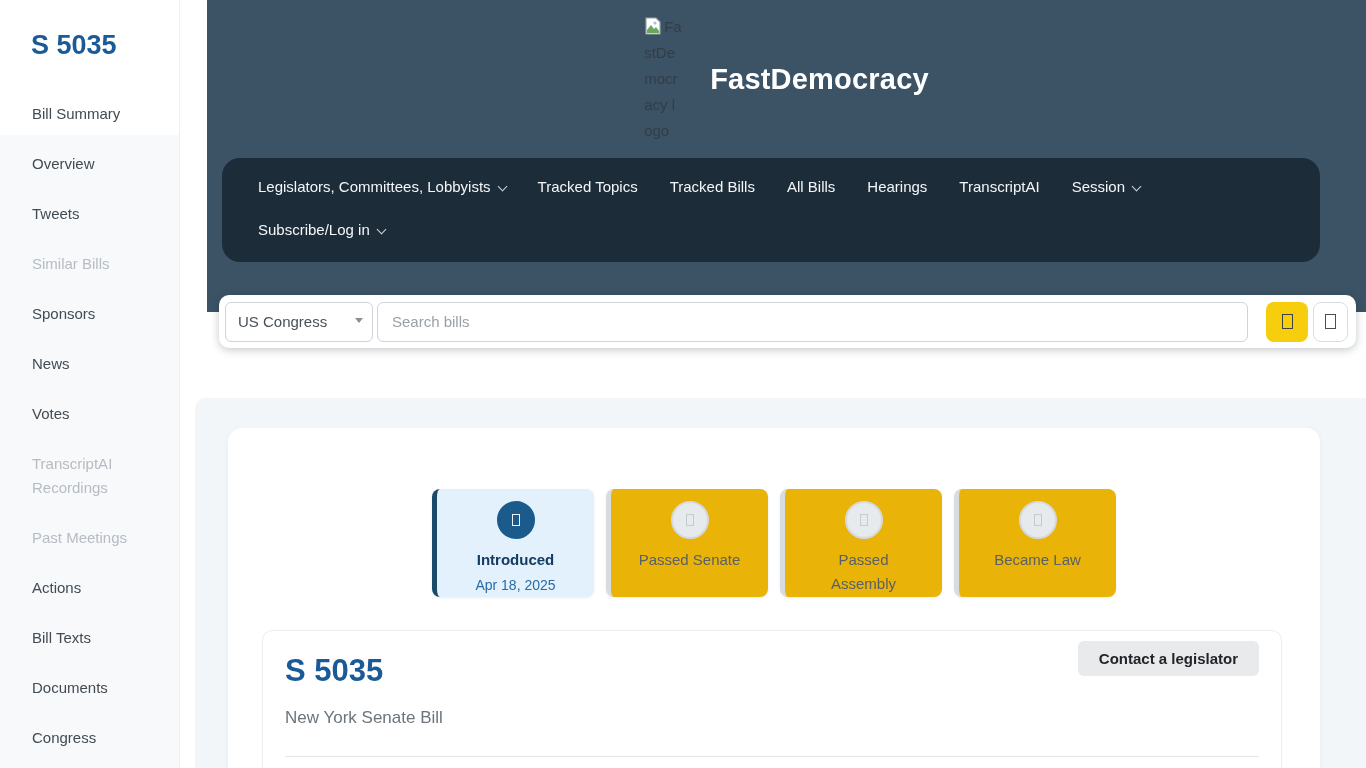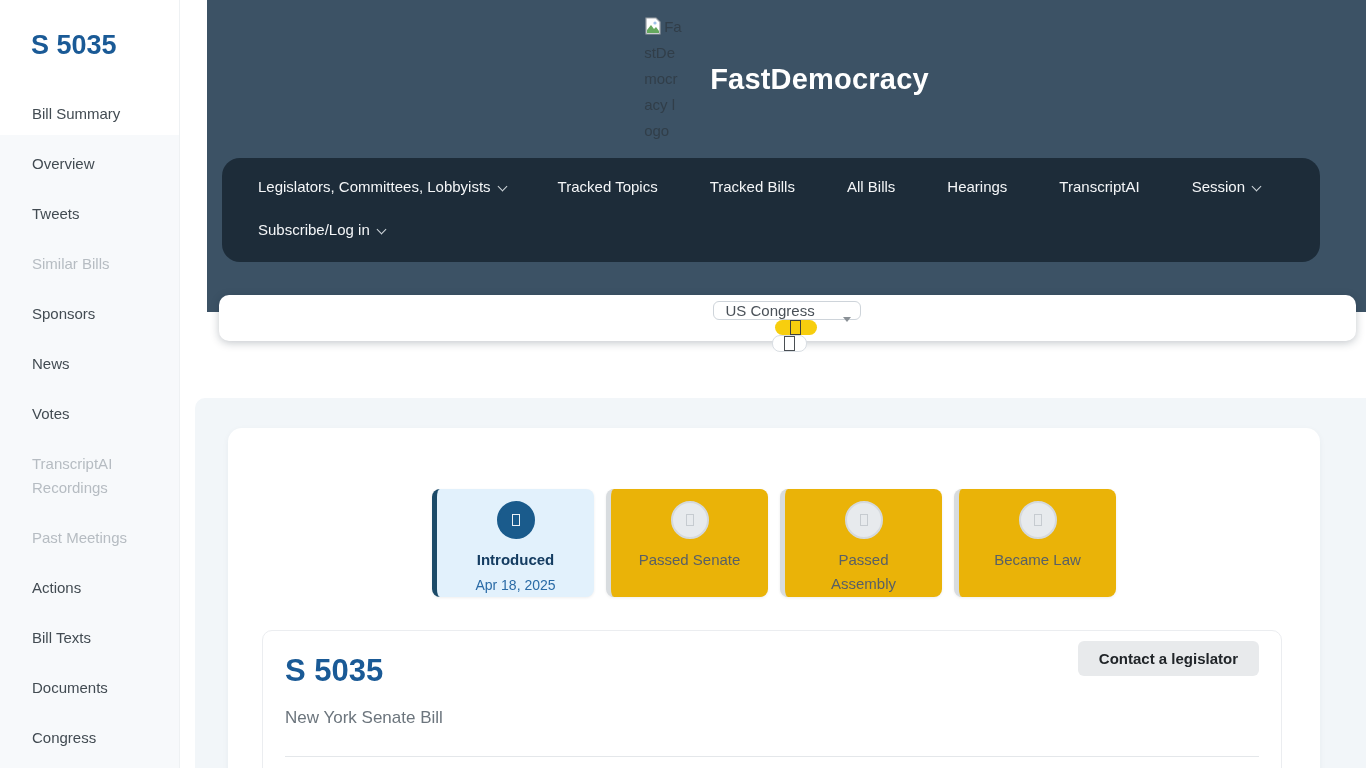--- a/index.html
+++ b/index.html
@@ -23,30 +23,30 @@
   .hero { position:relative; height:312px; background:#3c5265;margin-left:27px; }
   .brand { display:flex; justify-content:center; align-items:center; gap:28px; padding-top:8px; height:150px; }
   .broken-img { width:38px; font-size:15px; line-height:26px; color:#313e49;
     word-break:break-all; text-decoration:none; }
   .broken-img svg { vertical-align:-3px; margin-right:2px; }
   .brand-title { color:#ffffff; font-size:29px; font-weight:bold; letter-spacing:0.2px; }
 
   
   .navbar { margin:8px 46px 0 15px; background:#1d2c39; border-radius:18px;
     padding:20px 36px 24px 36px; }
-  .nav-row { display:flex; flex-wrap:wrap; column-gap:52px; align-items:flex-start; }
+  .nav-row { display:flex; flex-wrap:wrap; column-gap:32px; align-items:flex-start; }
   .nav-row + .nav-row { margin-top:26px; }
   .nav-link { color:#f4f6f8; font-size:15px; text-decoration:none; white-space:nowrap; cursor:pointer; }
   .chev { display:inline-block; width:7px; height:7px; border-right:1.6px solid #cfd6db;
     border-bottom:1.6px solid #cfd6db; transform:rotate(45deg); margin-left:8px; vertical-align:2px; }
 
   
-  .searchbar { position:absolute; left:12px; right:10px; top:295px; height:46px; z-index:5;
+  .searchbar { position:absolute; left:12px; right:10px; top:295px; height:53px; z-index:5;
     background:#ffffff; border-radius:10px; box-shadow:0 2px 8px rgba(20,35,50,0.25);
-    display:flex; align-items:center; padding:6px 8px 6px 6px;flex-direction:column; }
+    display:flex; align-items:center; padding:6px 8px 6px 6px; }
   .select-wrap { position:relative; width:148px; height:40px; }
   .select-wrap select { width:100%; height:100%; border:1px solid #ced4da; border-radius:6px;
     background:#fff; color:#495057; font-size:15px; padding:0 24px 0 12px;
     appearance:none; -webkit-appearance:none; font-family:"Liberation Sans", sans-serif; }
   .select-caret { position:absolute; right:10px; top:16px; width:0; height:0; pointer-events:none;
     border-left:4px solid transparent; border-right:4px solid transparent; border-top:5px solid #8a9096; }
   .search-input { flex:1; height:40px; margin-left:4px; border:1px solid #ced4da; border-radius:6px;
     padding:0 14px; font-size:15px; color:#495057; font-family:"Liberation Sans", sans-serif; }
   .search-input::placeholder { color:#9aa0a6; }
   .btn-search { width:42px; height:40px; margin-left:18px; background:#f7ce0e; border:none;
@@ -138,20 +138,21 @@
         </div>
     </nav>
 
     <div class="searchbar">
       <span class="select-wrap">
         <select>
           <option>US Congress</option>
         </select>
         <span class="select-caret"></span>
       </span>
+      <input class="search-input" type="text" placeholder="Search bills" style="">
       <button class="btn-search">
         <span class="tofu"></span>
       </button>
       <button class="btn-alt">
         <span class="tofu"></span>
       </button>
     </div>
   </div>
 
   <div class="content-section">

